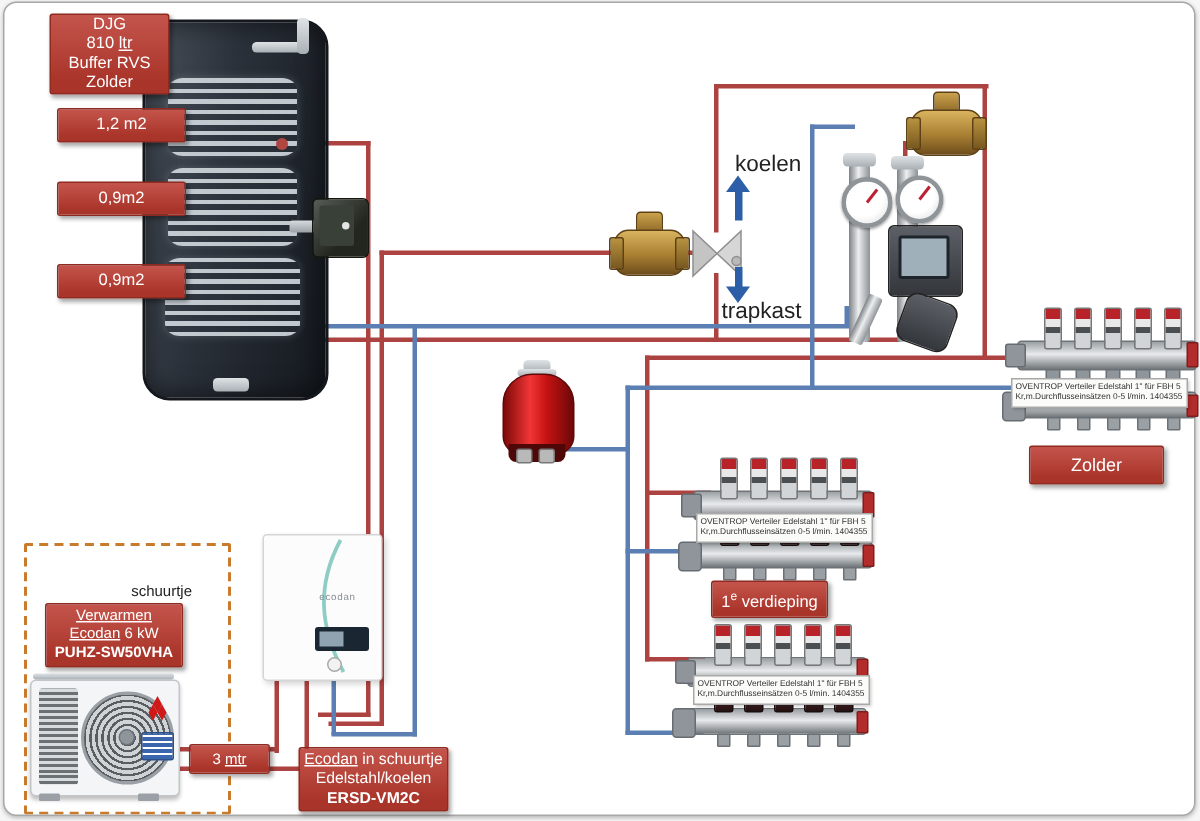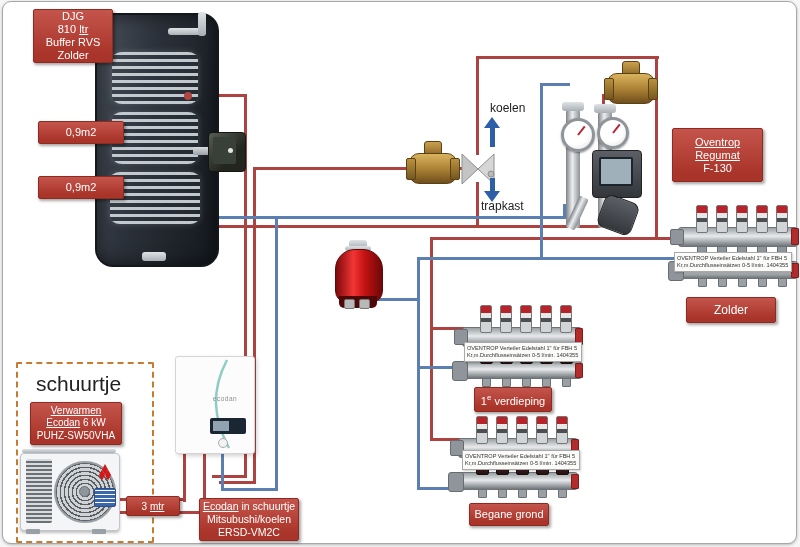--- a/index.html
+++ b/index.html
@@ -10,41 +10,41 @@
   
   .p{position:absolute;}
   .r{background:#ad4341;}
   .b{background:#5b7fb2;}
   
   .rbox{position:absolute;background:linear-gradient(180deg,#c4554c,#a93429 85%);
     border:1px solid #8e2a20;border-radius:2px;color:#fff;text-align:center;
     box-shadow:1.5px 2px 3px rgba(0,0,0,.35);font-size:11px;line-height:13px;
     display:flex;flex-direction:column;justify-content:center;}
   .rbox .u{text-decoration:underline;}
-  .rbox .bold{font-weight:normal;}
+  .rbox .bold{font-weight:bold;}
   
   .tank{position:absolute;left:95px;top:13px;width:120px;height:250px;border-radius:18px;
     background:linear-gradient(100deg,#49515b,#2b313a 40%,#161a20 95%);
     border:2px solid #14171c;box-shadow:inset 0 0 18px rgba(0,0,0,.6);}
   .coil{position:absolute;border-radius:10px/8px;opacity:.92;
     background:repeating-linear-gradient(180deg,#cfd6dc 0 3px,rgba(60,70,80,.25) 3px 7px);
     box-shadow:0 0 6px rgba(200,210,220,.25);}
   .graypipe{position:absolute;background:linear-gradient(180deg,#dfe3e6,#a9b0b5);border-radius:3px;}
   
   .bvalve-body{position:absolute;border-radius:10px;
     background:linear-gradient(180deg,#d9b35e,#a97f33 55%,#6e4e1c);border:1px solid #5d4116;}
   .bvalve-cap{position:absolute;background:linear-gradient(180deg,#caa14c,#8a6526);
     border:1px solid #5d4116;border-radius:3px 3px 1px 1px;}
   .bvalve-nut{position:absolute;background:linear-gradient(180deg,#b8923f,#77571f);
     border:1px solid #5d4116;border-radius:2px;}
   
   .arrow{position:absolute;}
   .arrow .shaft{position:absolute;width:5px;background:#2d5ea8;}
   .arrow .head{position:absolute;width:0;height:0;border-left:8px solid transparent;border-right:8px solid transparent;}
-  .small-label{position:absolute;color:#222;font-size:12px;}
+  .small-label{position:absolute;color:#222;font-size:15px;}
   
   .riser{position:absolute;width:14px;background:linear-gradient(90deg,#7d8287,#eceeef 45%,#8d9297);border-radius:2px;}
   .gauge{position:absolute;border-radius:50%;background:radial-gradient(circle at 40% 35%,#fff 55%,#d8dadd);
     border:3px solid #8f9499;box-shadow:0 1px 2px rgba(0,0,0,.4);}
   .gauge::after{content:'';position:absolute;left:50%;top:50%;width:2px;height:11px;background:#b23;
     transform-origin:50% 100%;transform:translate(-50%,-100%) rotate(38deg);}
   .pumpbody{position:absolute;background:linear-gradient(180deg,#5c6066,#33363b);border-radius:4px;border:1px solid #222;}
   .pumpscreen{position:absolute;background:#9fb0ba;border:2px solid #1d242b;border-radius:2px;}
   
   .manifold{position:absolute;width:118px;height:88px;}
@@ -289,21 +289,21 @@
   <div class="note" style="left:464px;top:342px">
     <div>OVENTROP Verteiler Edelstahl 1" für FBH 5</div>
       <div>Kr,m.Durchflusseinsätzen 0-5 l/min. 1404355</div>
   </div>
   <div class="note" style="left:462px;top:450px">
     <div>OVENTROP Verteiler Edelstahl 1" für FBH 5</div>
       <div>Kr,m.Durchflusseinsätzen 0-5 l/min. 1404355</div>
   </div>
 
   <div class="dashedbox"></div>
-  <div class="title" style="left:36px;top:372px;width:92px;text-align:left;font-size:21px"><span>schuurtje</span></div>
+  <div class="title" style="left:36px;top:389px;width:92px;text-align:right;font-size:10px"><span>schuurtje</span></div>
 
   <div class="ou-body"></div>
   <div class="graypipe" style="left:22px;top:449px;width:94px;height:4px"></div>
   <div class="ou-grille"></div>
   <div class="ou-fan"></div>
   <div class="ou-hub"></div>
   <svg style="position:absolute;left:96px;top:464px" width="18" height="20">
     <polygon points="9,0 12,5.5 9,11 6,5.5" fill="#d01818"></polygon>
     <polygon points="6,5.5 9,11 6,16.5 3,11" fill="#d01818"></polygon>
     <polygon points="12,5.5 15,11 12,16.5 9,11" fill="#d01818"></polygon>
@@ -320,52 +320,47 @@
   <div class="iu-display"></div>
   <div class="iu-screen"></div>
   <div class="iu-dot"></div>
 
   <div class="rbox" style="left:33px;top:9px;width:78px;height:52px">
     <div>DJG</div>
     <div><span>810 </span><span class="u">ltr</span></div>
     <div>Buffer RVS</div>
     <div>Zolder</div>
   </div>
+  <div class="rbox" style="left:38px;top:72px;width:84px;height:21px">
+      <div>1,2 m2</div>
+    </div>
   <div class="rbox" style="left:38px;top:121px;width:84px;height:21px">
       <div>0,9m2</div>
     </div>
   <div class="rbox" style="left:38px;top:176px;width:84px;height:21px">
       <div>0,9m2</div>
     </div>
 
 
-  <div class="rbox" style="left:672px;top:128px;width:89px;height:52px">
-    <div class="u">Oventrop</div>
-    <div class="u">Regumat</div>
-    <div>F-130</div>
-  </div>
 
   <div class="rbox" style="left:686px;top:297px;width:88px;height:24px;font-size:12px">
       <div>Zolder</div>
     </div>
   <div class="rbox" style="left:474px;top:387px;width:76px;height:23px">
     <div><span>1</span><sup style="font-size:8px">e</sup><span> verdieping</span></div>
   </div>
-  <div class="rbox" style="left:469px;top:503px;width:78px;height:21px">
-      <div>Begane grond</div>
-    </div>
 
   <div class="rbox" style="left:30px;top:402px;width:90px;height:41px;font-size:10px;line-height:12.5px">
     <div class="u">Verwarmen</div>
     <div><span class="u">Ecodan</span><span> 6 kW</span></div>
     <div class="bold">PUHZ-SW50VHA</div>
   </div>
 
   <div class="rbox" style="left:126px;top:496px;width:52px;height:18px;font-size:10px">
     <div><span>3 </span><span class="u">mtr</span></div>
   </div>
 
   <div class="rbox" style="left:199px;top:498px;width:98px;height:41px;font-size:10.5px;line-height:13px">
     <div><span class="u">Ecodan</span><span> in schuurtje</span></div>
-    <div>Mitsubushi/koelen</div>
+    <div>Edelstahl/koelen</div>
     <div class="bold">ERSD-VM2C</div>
   </div>
 </div>
 
 </body></html>

